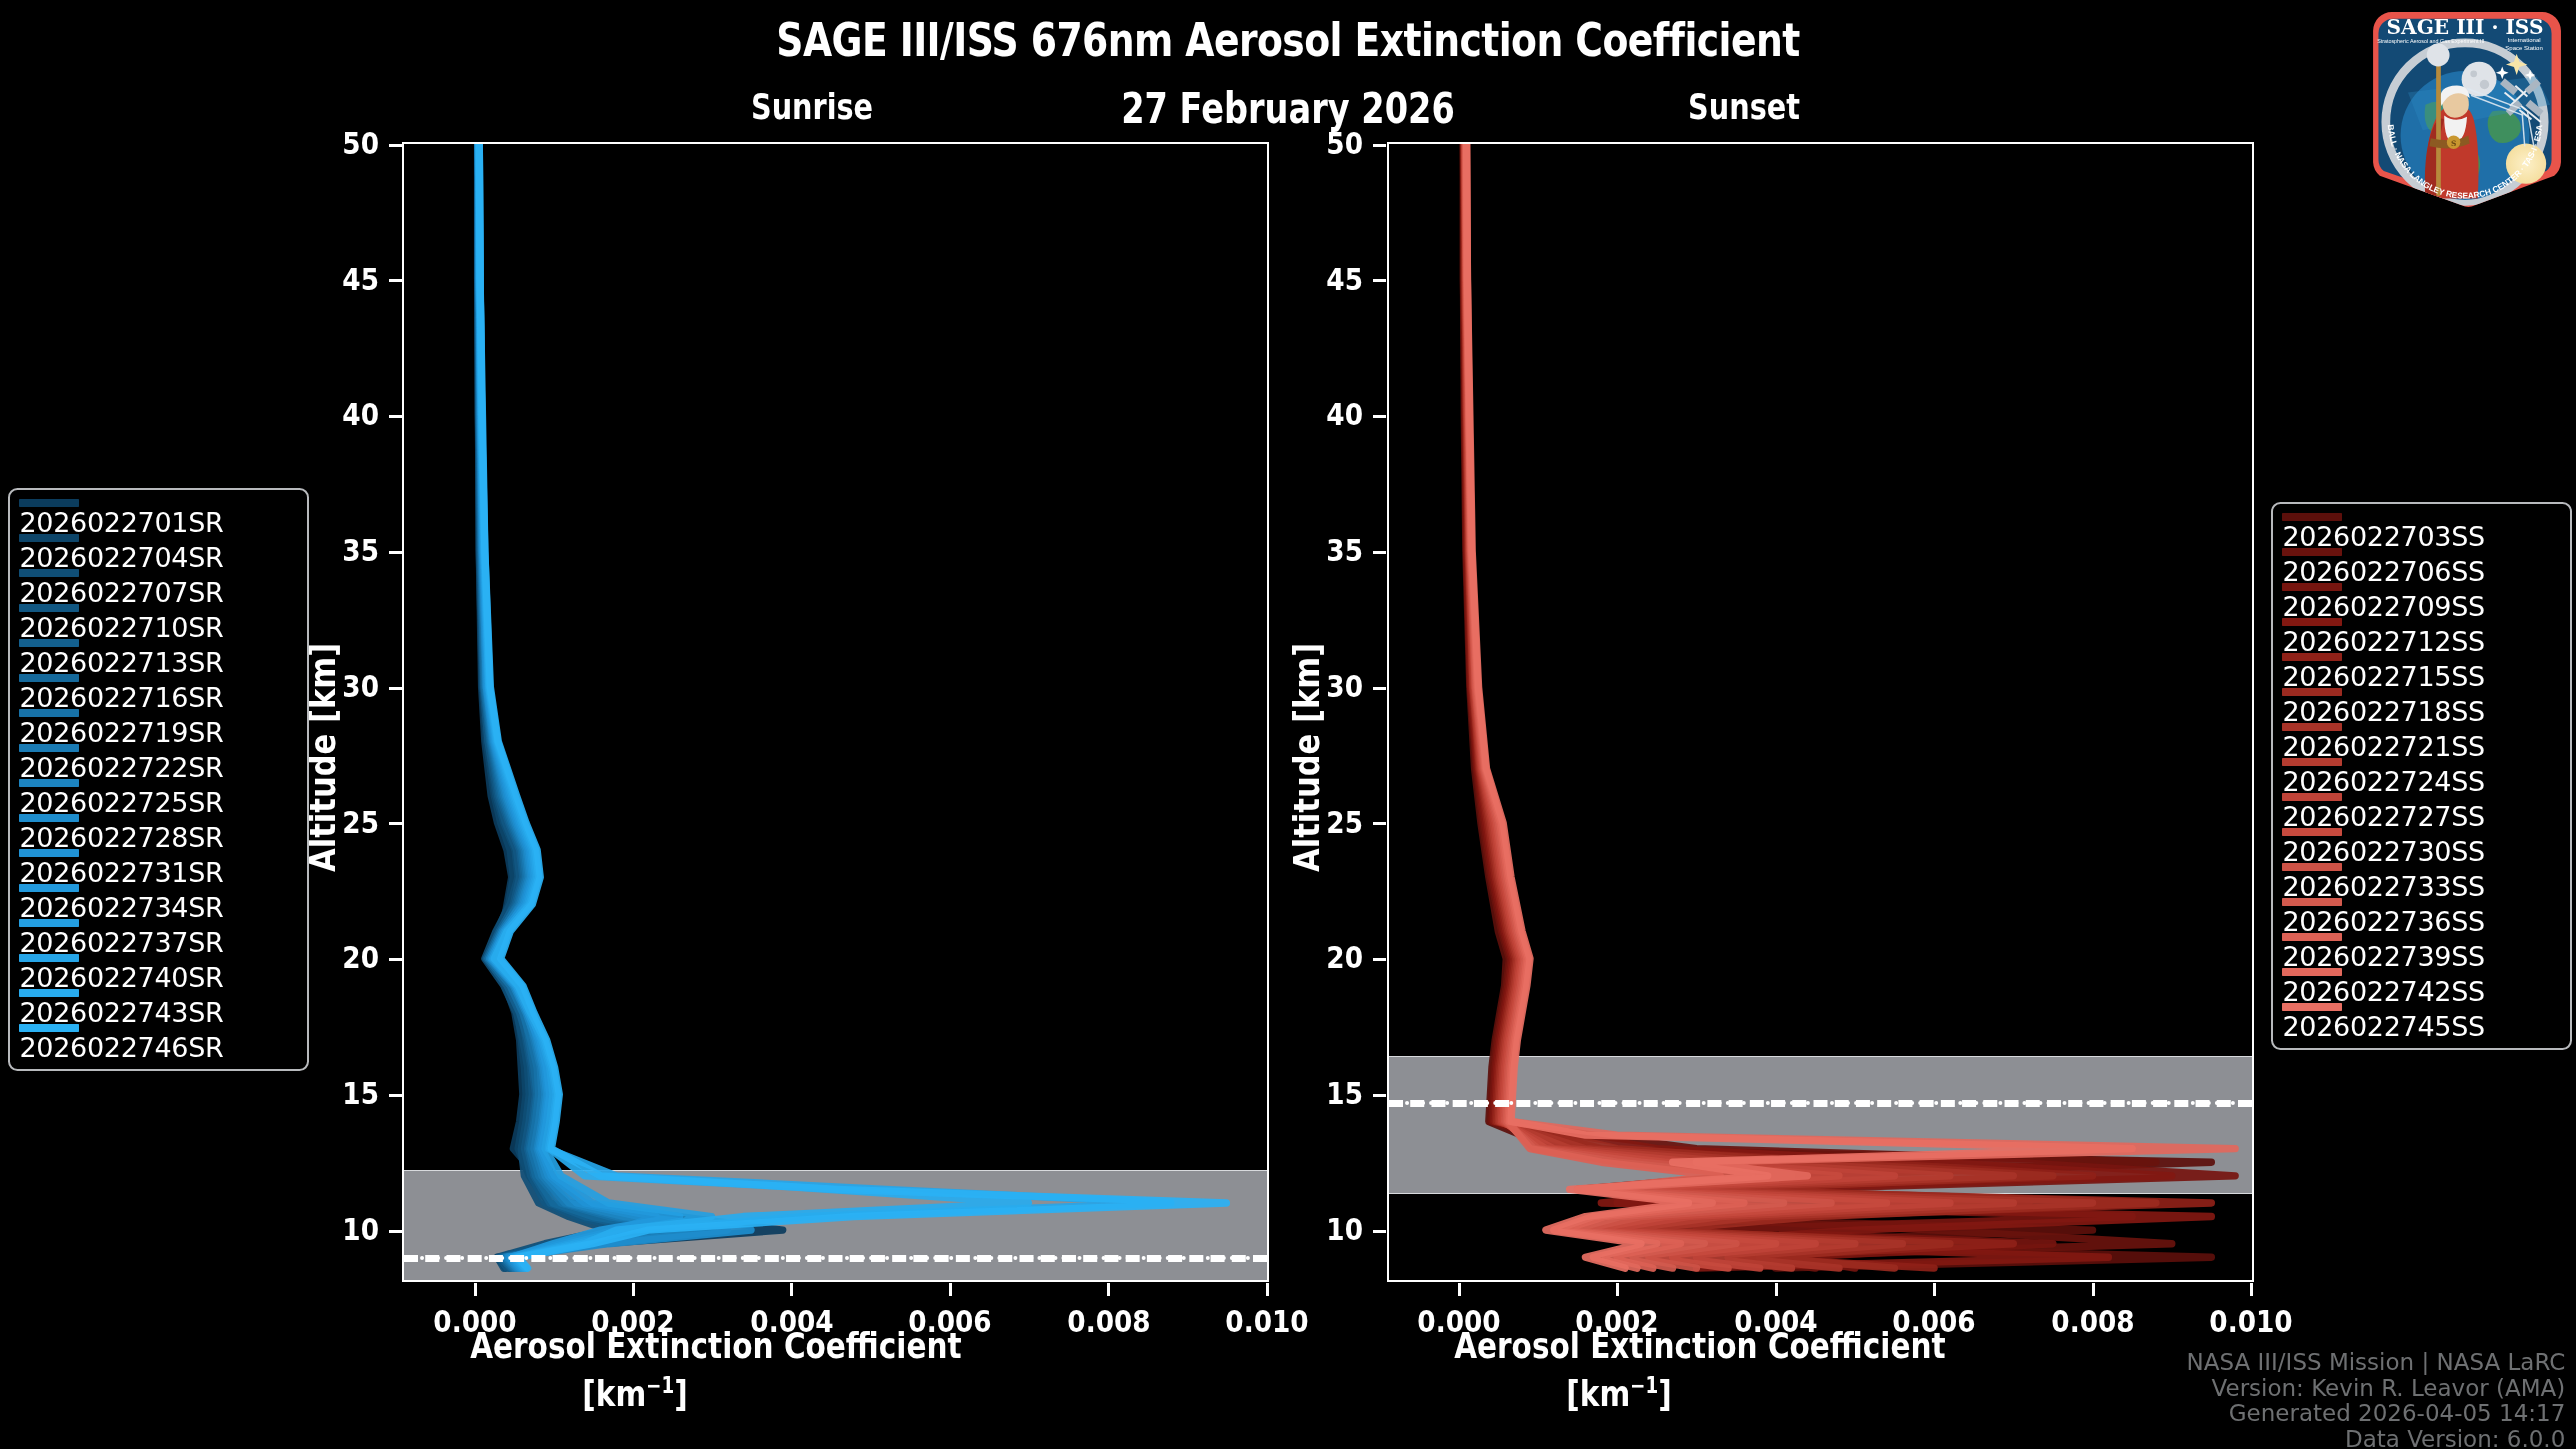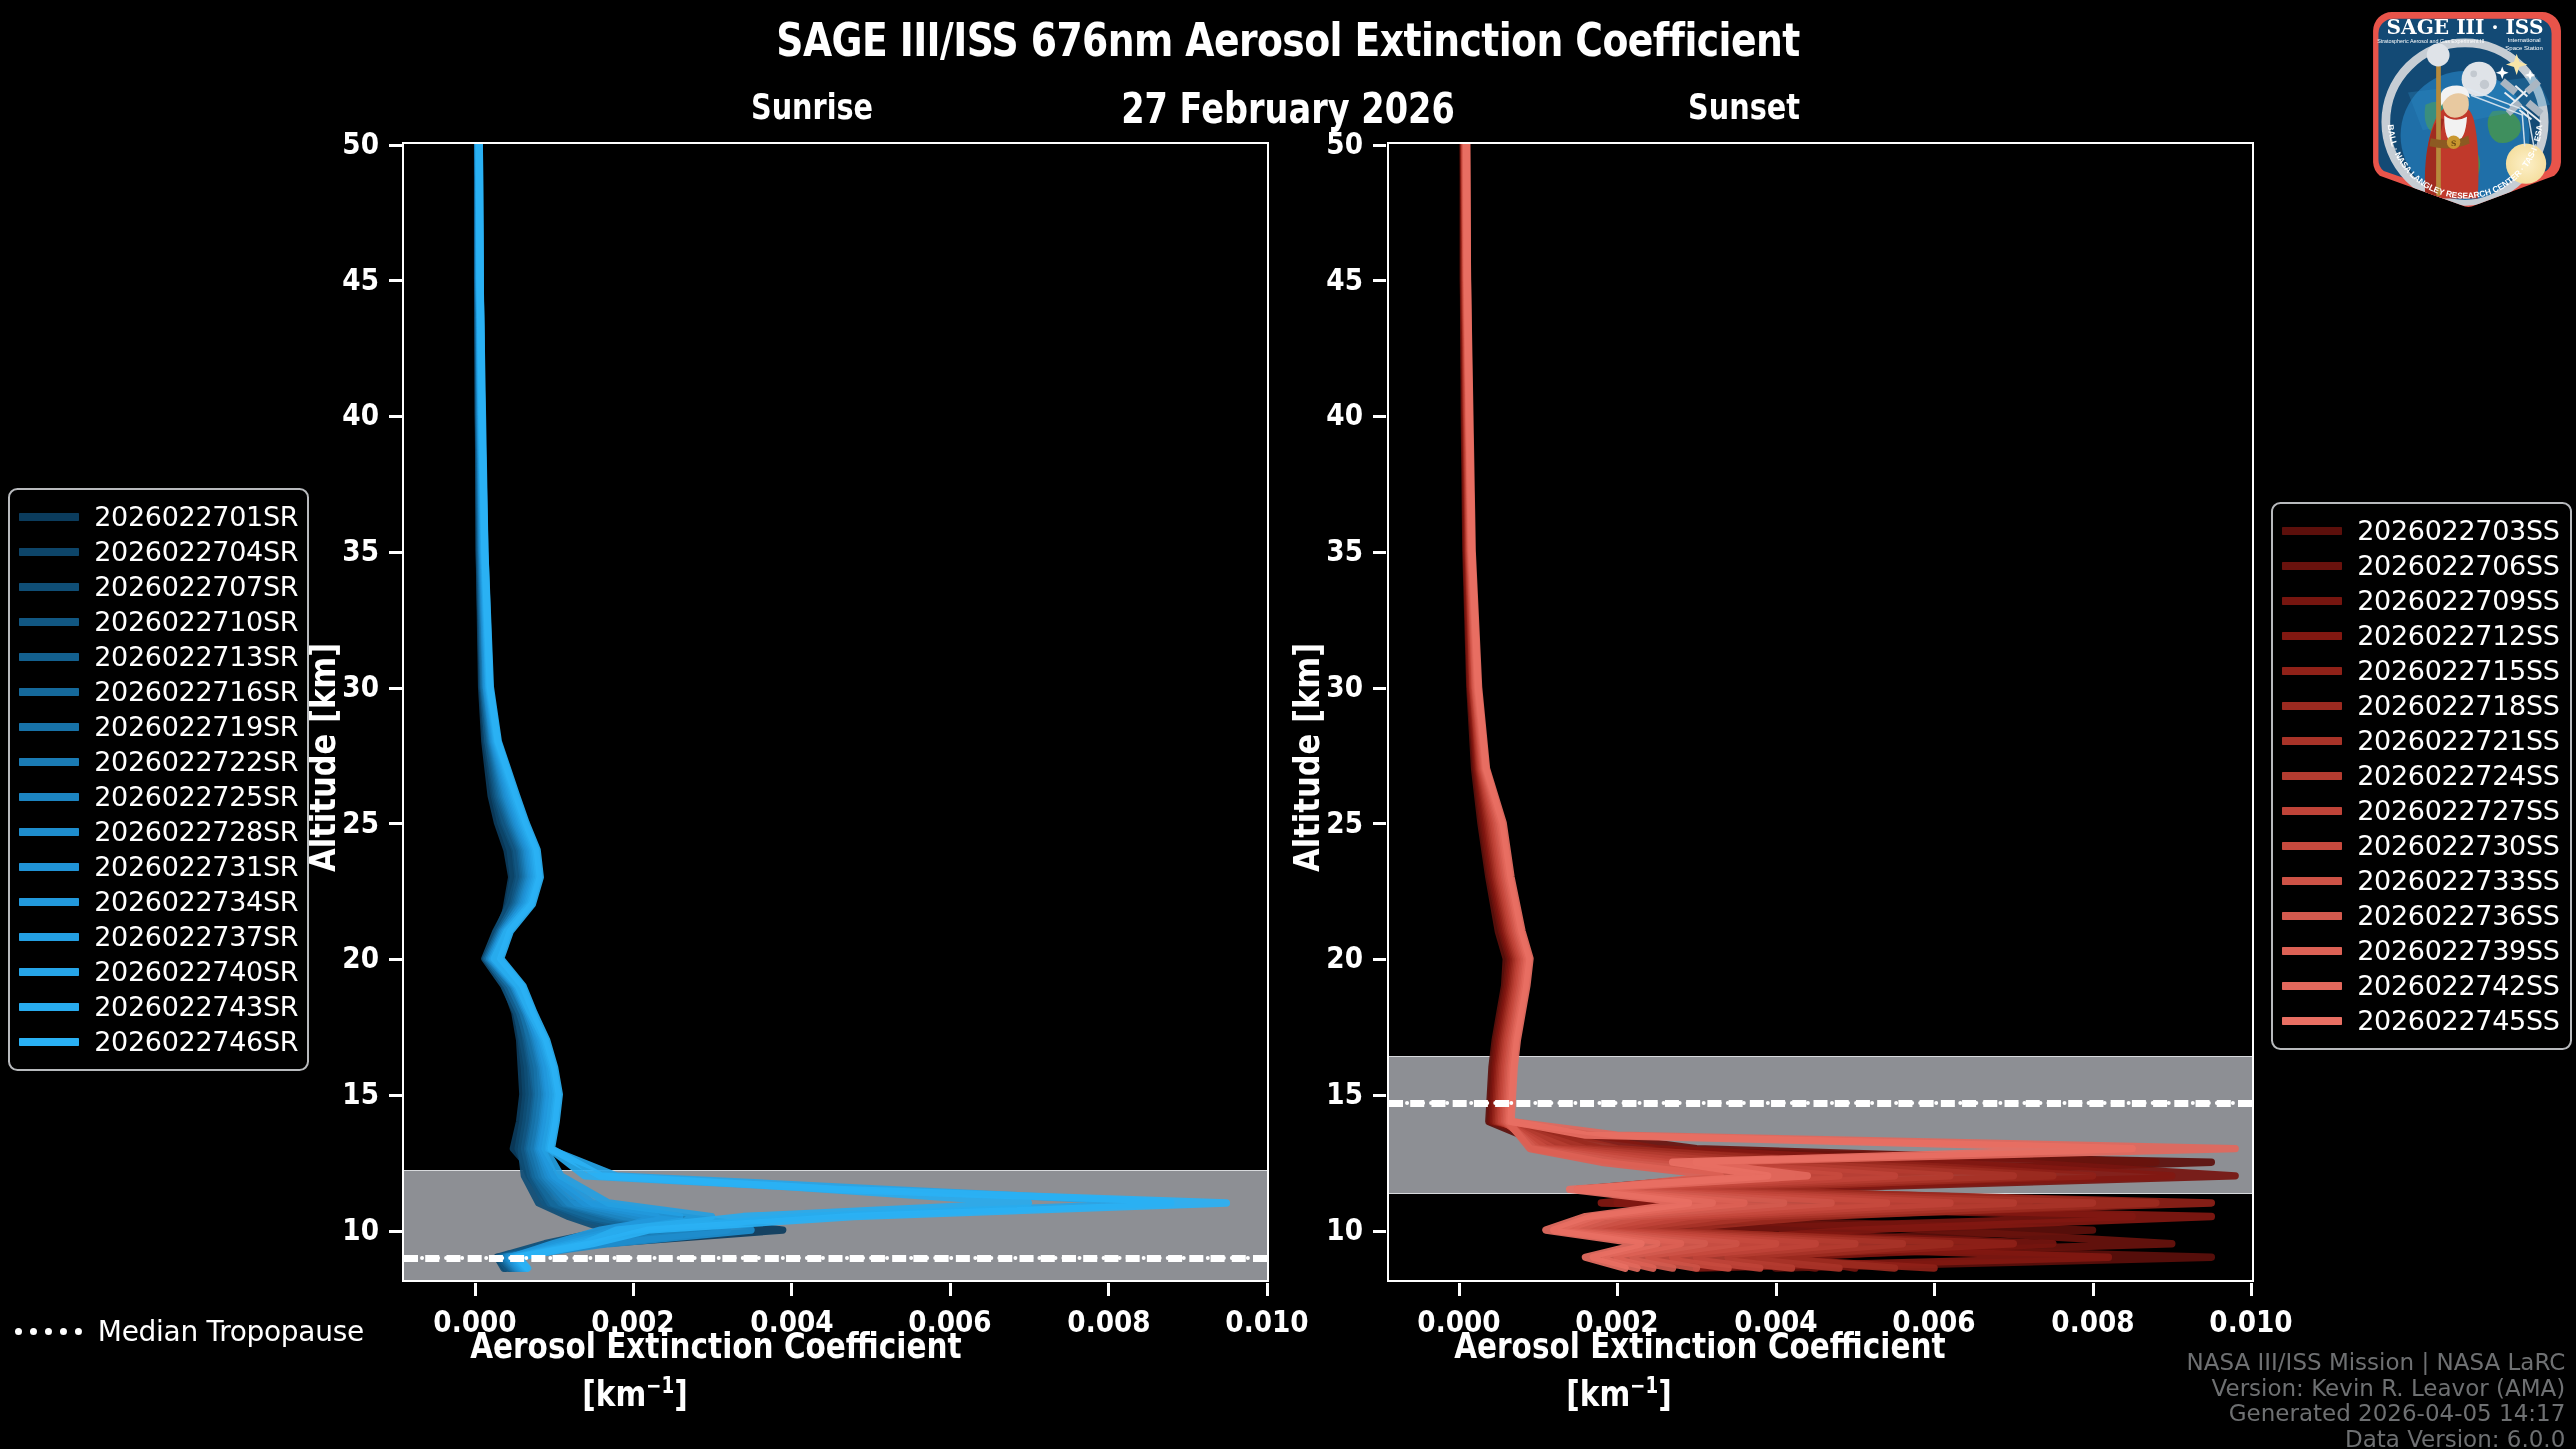--- a/index.html
+++ b/index.html
@@ -148,22 +148,22 @@
     background: #000000;
     border: 2px solid #b8babd;
     border-radius: 9.4px;
     padding: 9.4px 13.4px 9.4px 9.4px;
     box-sizing: border-box;
   }
   #legend-sunrise { left: 8px; top: 488px; width: 301px; }
   #legend-sunset  { left: 2271px; top: 502px; width: 301px; }
   .legend-row {
     display: flex;
-    align-items: center;
     height: 35px;
+    flex-direction: column;
   }
   .legend-swatch {
     width: 60px; height: 7.4px;
     margin-right: 14.8px;
     flex: 0 0 auto;
     border-radius: 0.7px;
   }
   .legend-label {
     font-size: 27px;
     white-space: nowrap;
@@ -472,24 +472,20 @@
       <div class="legend-swatch" style="background: rgb(226, 104, 92);"></div>
       <div class="legend-label">2026022742SS</div>
     </div>
     <div class="legend-row">
       <div class="legend-swatch" style="background: rgb(232, 111, 99);"></div>
       <div class="legend-label">2026022745SS</div>
     </div>
   </div>
 
 <div id="legend-tropopause">
-  <div class="legend-row">
-    <div class="sw-dotted"></div>
-    <div class="legend-label">Median Tropopause</div>
-  </div>
 </div>
 
 <div id="footer">
   <div>NASA III/ISS Mission | NASA LaRC</div>
   <div>Version: Kevin R. Leavor (AMA)</div>
   <div>Generated 2026-04-05 14:17</div>
   <div>Data Version: 6.0.0</div>
 </div>
 
 <svg id="logo" viewBox="0 0 310 310">

